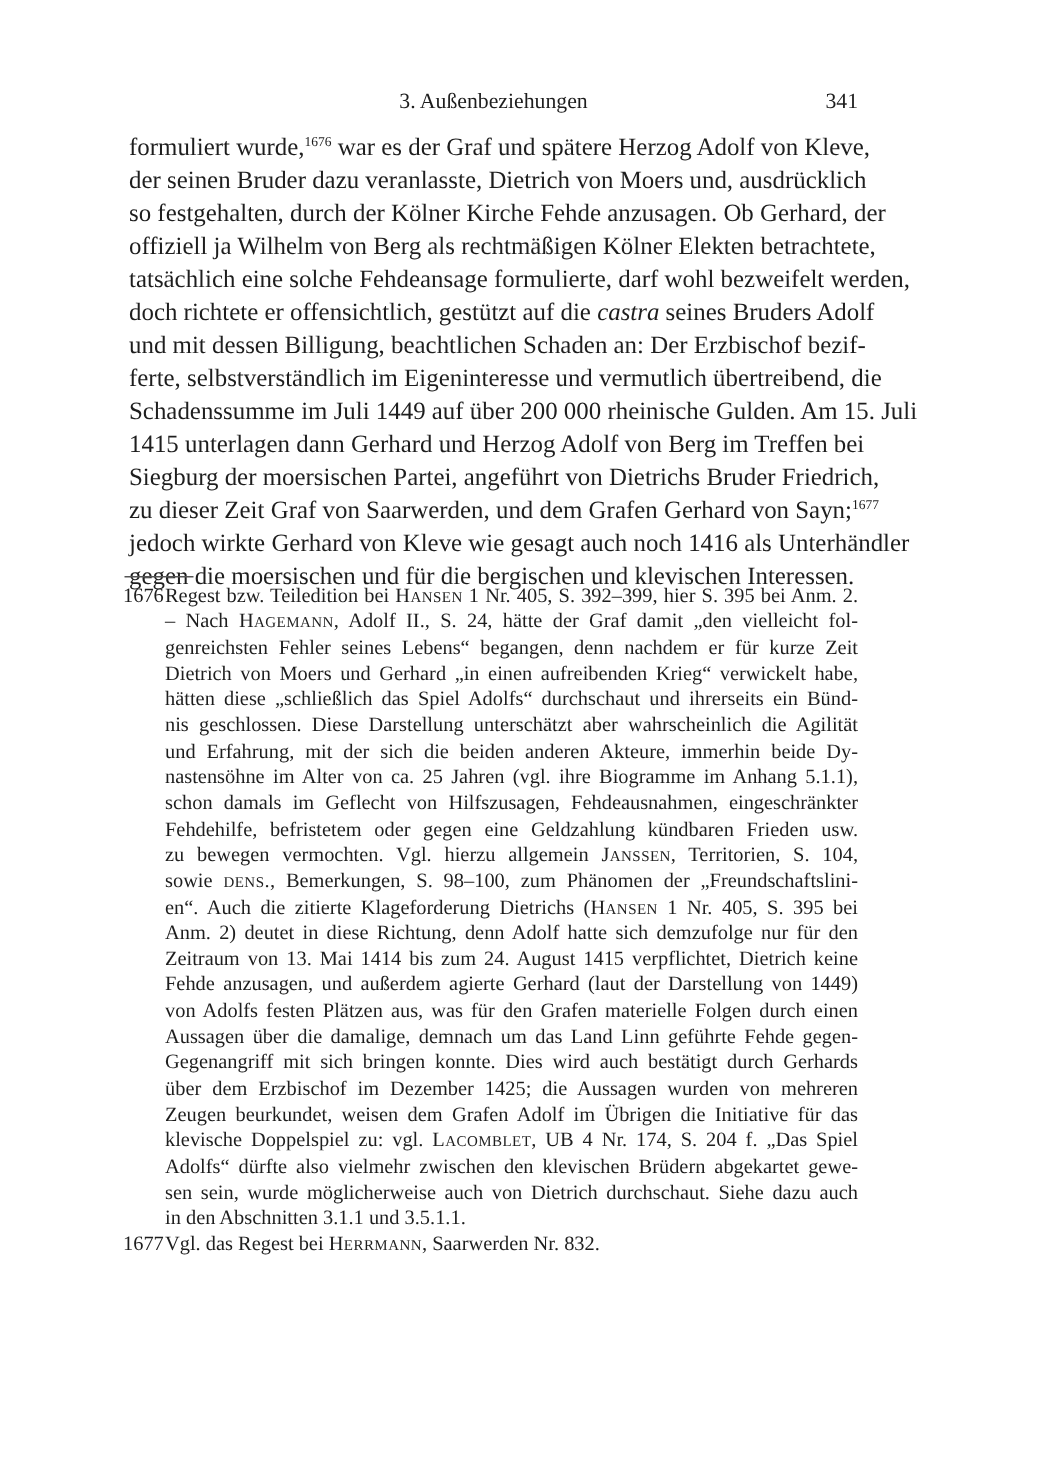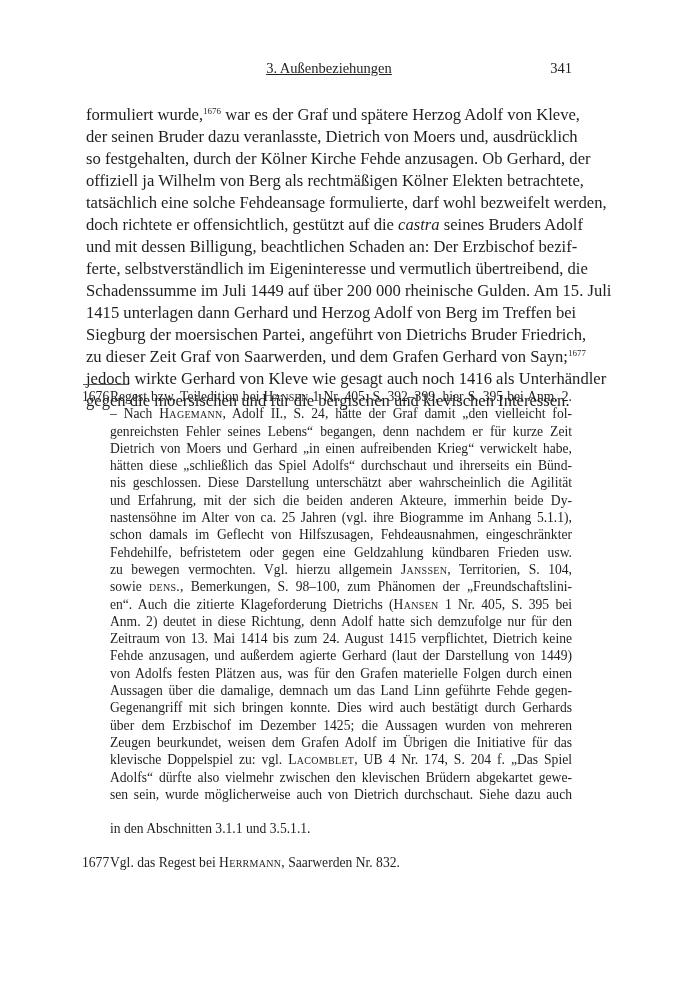--- a/index.html
+++ b/index.html
@@ -1,31 +1,31 @@
 <!DOCTYPE html>
 <html><head>
 <meta charset="utf-8">
 <style>
   html, body { margin: 0; padding: 0; background: #ffffff; }
   body { width: 700px; height: 988px; position: relative; overflow: hidden;
          font-family: "Liberation Serif", "DejaVu Serif", serif; color: #1e1e1e; }
   .running-head { position: absolute; top: 60px; left: 86px; width: 486px; height: 20px; font-size: 14.5px; }
-  .running-head .title { position: absolute; left: 0; right: 0; text-align: center; text-decoration: underline; }
+  .running-head .title { position: absolute; left: 0; right: 0; text-align: center; }
   .running-head .pageno { position: absolute; right: 0; }
-  .body-text { position: absolute; top: 104px; left: 86px; width: 486px; font-size: 16.6px; line-height: 22px;
+  .body-text { position: absolute; top: 87px; left: 86px; width: 486px; font-size: 16.6px; line-height: 22px;
                text-align: justify; hyphens: manual; }
   .body-text .line { display: block; text-align: justify; text-align-last: justify; white-space: nowrap; height: 22px; }
   .body-text .line.last { text-align-last: left; }
   sup.fn { font-size: 9px; vertical-align: 6px; line-height: 0; }
   .rule { position: absolute; top: 384px; left: 83px; width: 46px; height: 1px; background: #555; }
   .footnotes { position: absolute; top: 388px; left: 82px; width: 490px; font-size: 13.6px; line-height: 17.3px; }
   .fn-item { position: relative; padding-left: 28px; }
   .fn-num { position: absolute; left: 0; top: 0; }
   .fn-line { display: block; white-space: nowrap; text-align: justify; text-align-last: justify; height: 17.3px; }
-  .fn-line.last { text-align-last: left; margin-top: 17px; }
+  .fn-line.last { text-align-last: left; }
   .sc { font-variant: small-caps; letter-spacing: 0.3px; }
   em { }
 </style>
 </head>
 <body>
 
 <div class="running-head">
   <span class="title">3. Außenbeziehungen</span>
   <span class="pageno">341</span>
 </div>

